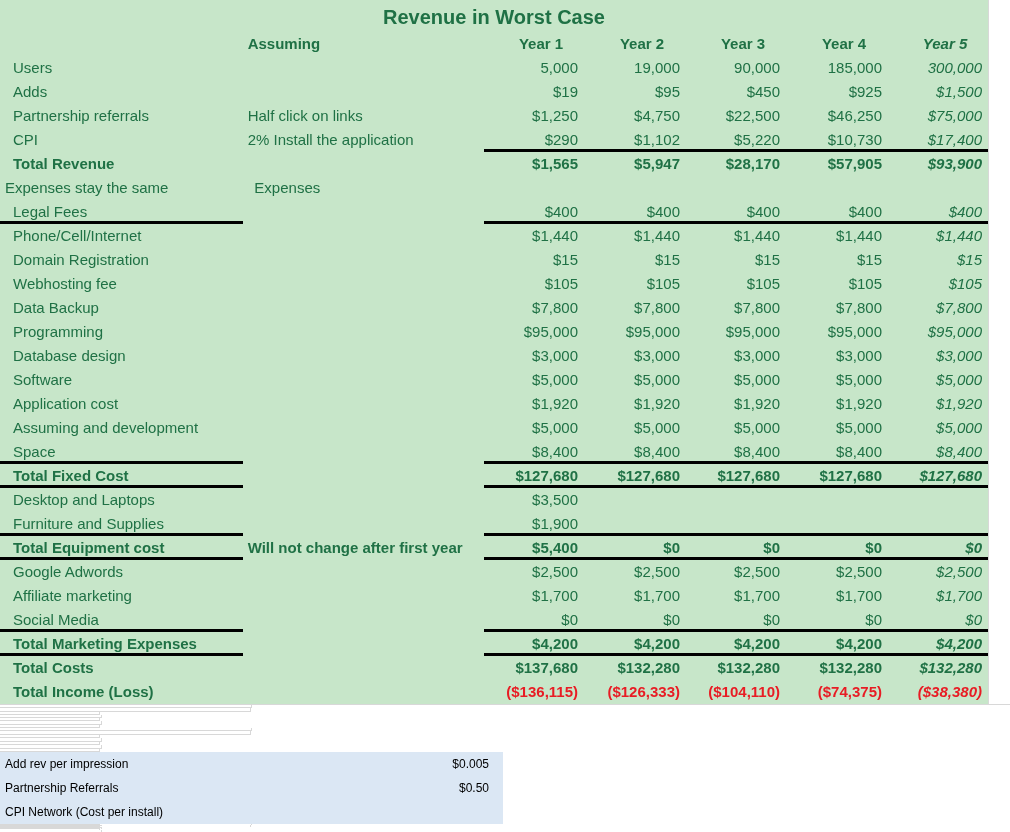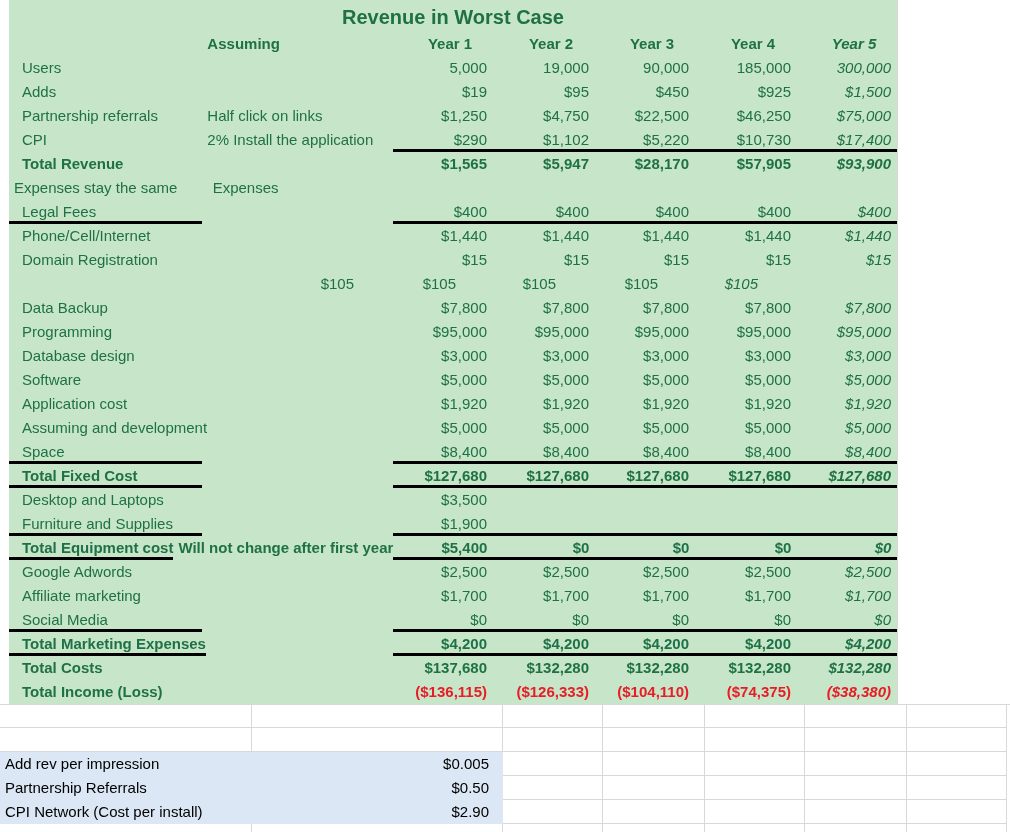--- a/index.html
+++ b/index.html
@@ -9,37 +9,37 @@
     --blue:#dbe7f4;
     --grid:#d8d8d8;
     --tri:#1e7b35;
     --black:#000000;
   }
   *{margin:0;padding:0;box-sizing:border-box;}
   body{font-family:"Liberation Sans", sans-serif;background:#fff;}
   .stage{position:relative;width:1010px;height:832px;background:#fff;overflow:hidden;}
 
   
-  .sheet{width:889px;background:var(--green);border-right:1px solid var(--grid);margin-left:9px;}
+  .sheet{width:989px;background:var(--green);border-right:1px solid var(--grid);}
   .title-row{height:32px;line-height:34px;text-align:center;}
   .title{font-weight:bold;font-size:20px;color:var(--dkgreen);}
   .r{display:flex;height:24px;line-height:24px;font-size:15px;color:var(--dkgreen);}
   .c{height:24px;white-space:nowrap;overflow:visible;}
   .label{width:252px;padding-left:13px;}
   .assume{width:251px;padding-left:5px;}
   .values{display:flex;width:504px;height:24px;}
   .v{text-align:right;padding-right:6px;position:relative;}
   .y0{width:100px;} .y1{width:102px;} .y2{width:100px;} .y3{width:102px;} .y4{width:100px;font-style:italic;}
   .yh{font-weight:bold;padding-left:14px;text-align:center;}
   .bold{font-weight:bold;}
   .red .v{color:var(--red);}
   .bb{border-bottom:3px solid var(--black);}
 
   
-  .brow{display:flex;height:24px;font-size:15px;line-height:24px;color:#000;}
+  .brow{display:flex;height:24px;font-size:12px;line-height:24px;color:#000;flex-direction:column;}
   .topline{border-top:1px solid var(--grid);}
   .gcell{height:100%;border-right:1px solid var(--grid);border-bottom:1px solid var(--grid);}
   .wl{width:252px;} .wa{width:251px;}
   .blue{width:503px;height:100%;background:var(--blue);display:flex;}
   .flabel{flex:1;padding-left:5px;white-space:nowrap;}
   .fvalue{width:245px;text-align:right;padding-right:14px;}
   .partial{height:9px;overflow:hidden;}
   .partial .gcell{border-bottom:none;}
 </style>
 </head>
@@ -159,20 +159,21 @@
           <div class="c assume"></div>
           <div class="values">
             <div class="c v y0">$15</div>
             <div class="c v y1">$15</div>
             <div class="c v y2">$15</div>
             <div class="c v y3">$15</div>
             <div class="c v y4">$15</div>
           </div>
         </div>
         <div class="r">
+          <div class="c label">Webhosting fee</div>
           <div class="c assume"></div>
           <div class="values">
             <div class="c v y0">$105</div>
             <div class="c v y1">$105</div>
             <div class="c v y2">$105</div>
             <div class="c v y3">$105</div>
             <div class="c v y4">$105</div>
           </div>
         </div>
         <div class="r">
@@ -403,21 +404,20 @@
         </div>
         <div class="gcell y0"></div>
         <div class="gcell y1"></div>
         <div class="gcell y2"></div>
         <div class="gcell y3"></div>
         <div class="gcell y4"></div>
       </div>
       <div class="brow">
         <div class="blue">
           <div class="flabel">CPI Network (Cost per install)</div>
-          <div class="fvalue">$2.90</div>
         </div>
         <div class="gcell y0"></div>
         <div class="gcell y1"></div>
         <div class="gcell y2"></div>
         <div class="gcell y3"></div>
         <div class="gcell y4"></div>
       </div>
     </div>
 
   <div class="brow partial">

